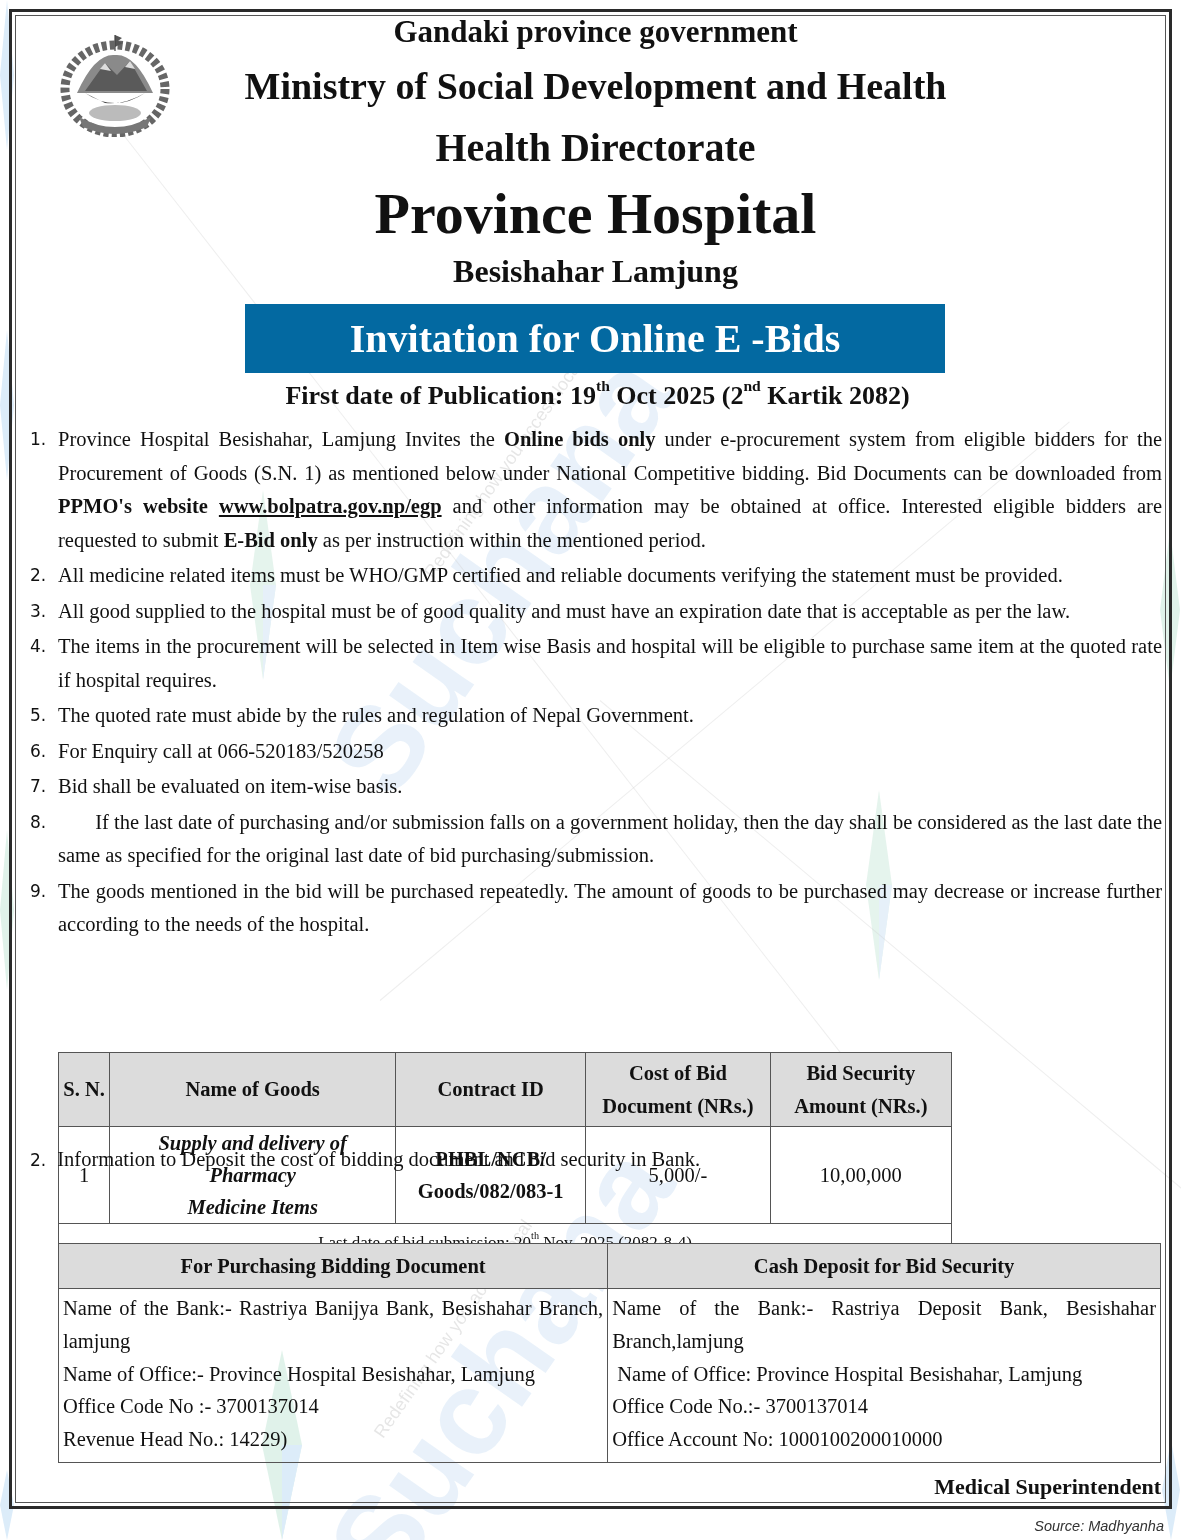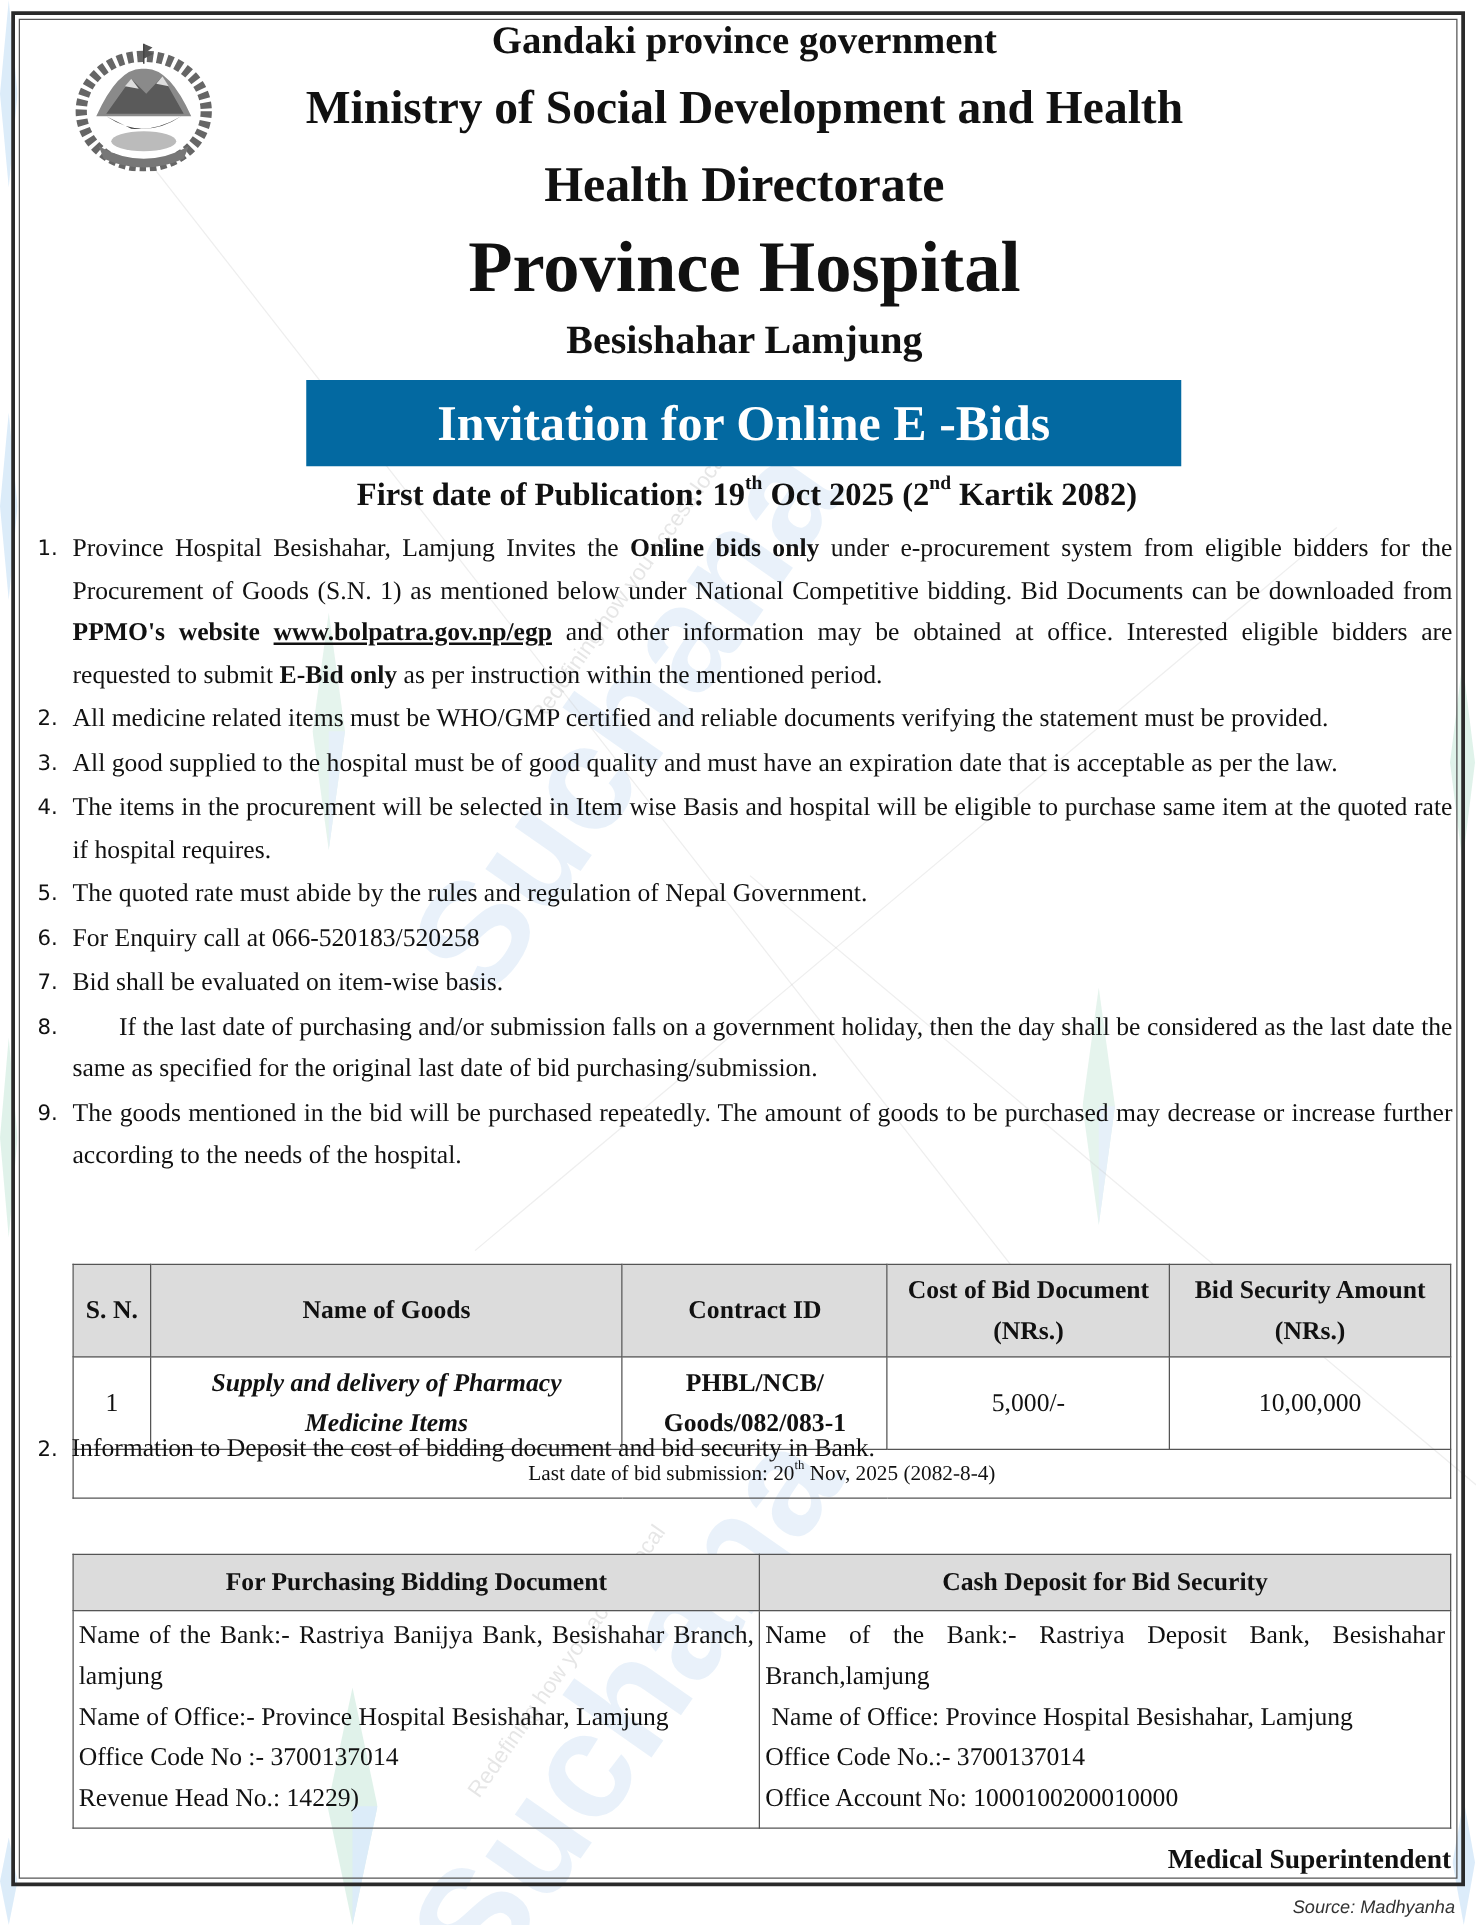--- a/index.html
+++ b/index.html
@@ -37,21 +37,21 @@
   .pub { position: absolute; left: 0; width: 1195px; top: 381px; text-align: center; font-weight: bold; font-size: 26px; }
   sup { font-size: 60%; line-height: 0; position: relative; top: -0.2em; vertical-align: super; }
 
   .list { position: absolute; left: 30px; width: 1132px; top: 423px; font-size: 20.5px; line-height: 33.5px; }
   .li { position: relative; padding-left: 28px; text-align: justify; margin-bottom: 2px; }
   .li .num { position: absolute; left: 0; top: 0; font-family: "DejaVu Sans", sans-serif; font-size: 17px; }
   .li b { font-weight: bold; }
   .li u { font-weight: bold; text-decoration: underline; }
 
   table { border-collapse: collapse; position: absolute; }
-  .t1 { left: 58px; top: 1011px; width: 1103px; }
+  .t1 { left: 58px; top: 1052px; width: 894px; }
   .t1 th, .t1 td { border: 1.5px solid #555; text-align: center; font-size: 20.5px; padding: 0 4px; }
   .t1 th { background: #dcdcdc; font-weight: bold; height: 73px; line-height: 33px; }
   .t1 td { height: 73px; line-height: 32px; }
   .t1 td.goods { font-style: italic; font-weight: bold; }
   .t1 td.cid { font-weight: bold; }
   .t1 td.foot { height: 38px; font-weight: normal; font-size: 17px; line-height: 38px; }
 
   .t2-label { position: absolute; left: 30px; top: 1148px; font-size: 20.5px; }
   .t2-label .num { font-family: "DejaVu Sans", sans-serif; font-size: 17px; margin-right: 11px; }
 

